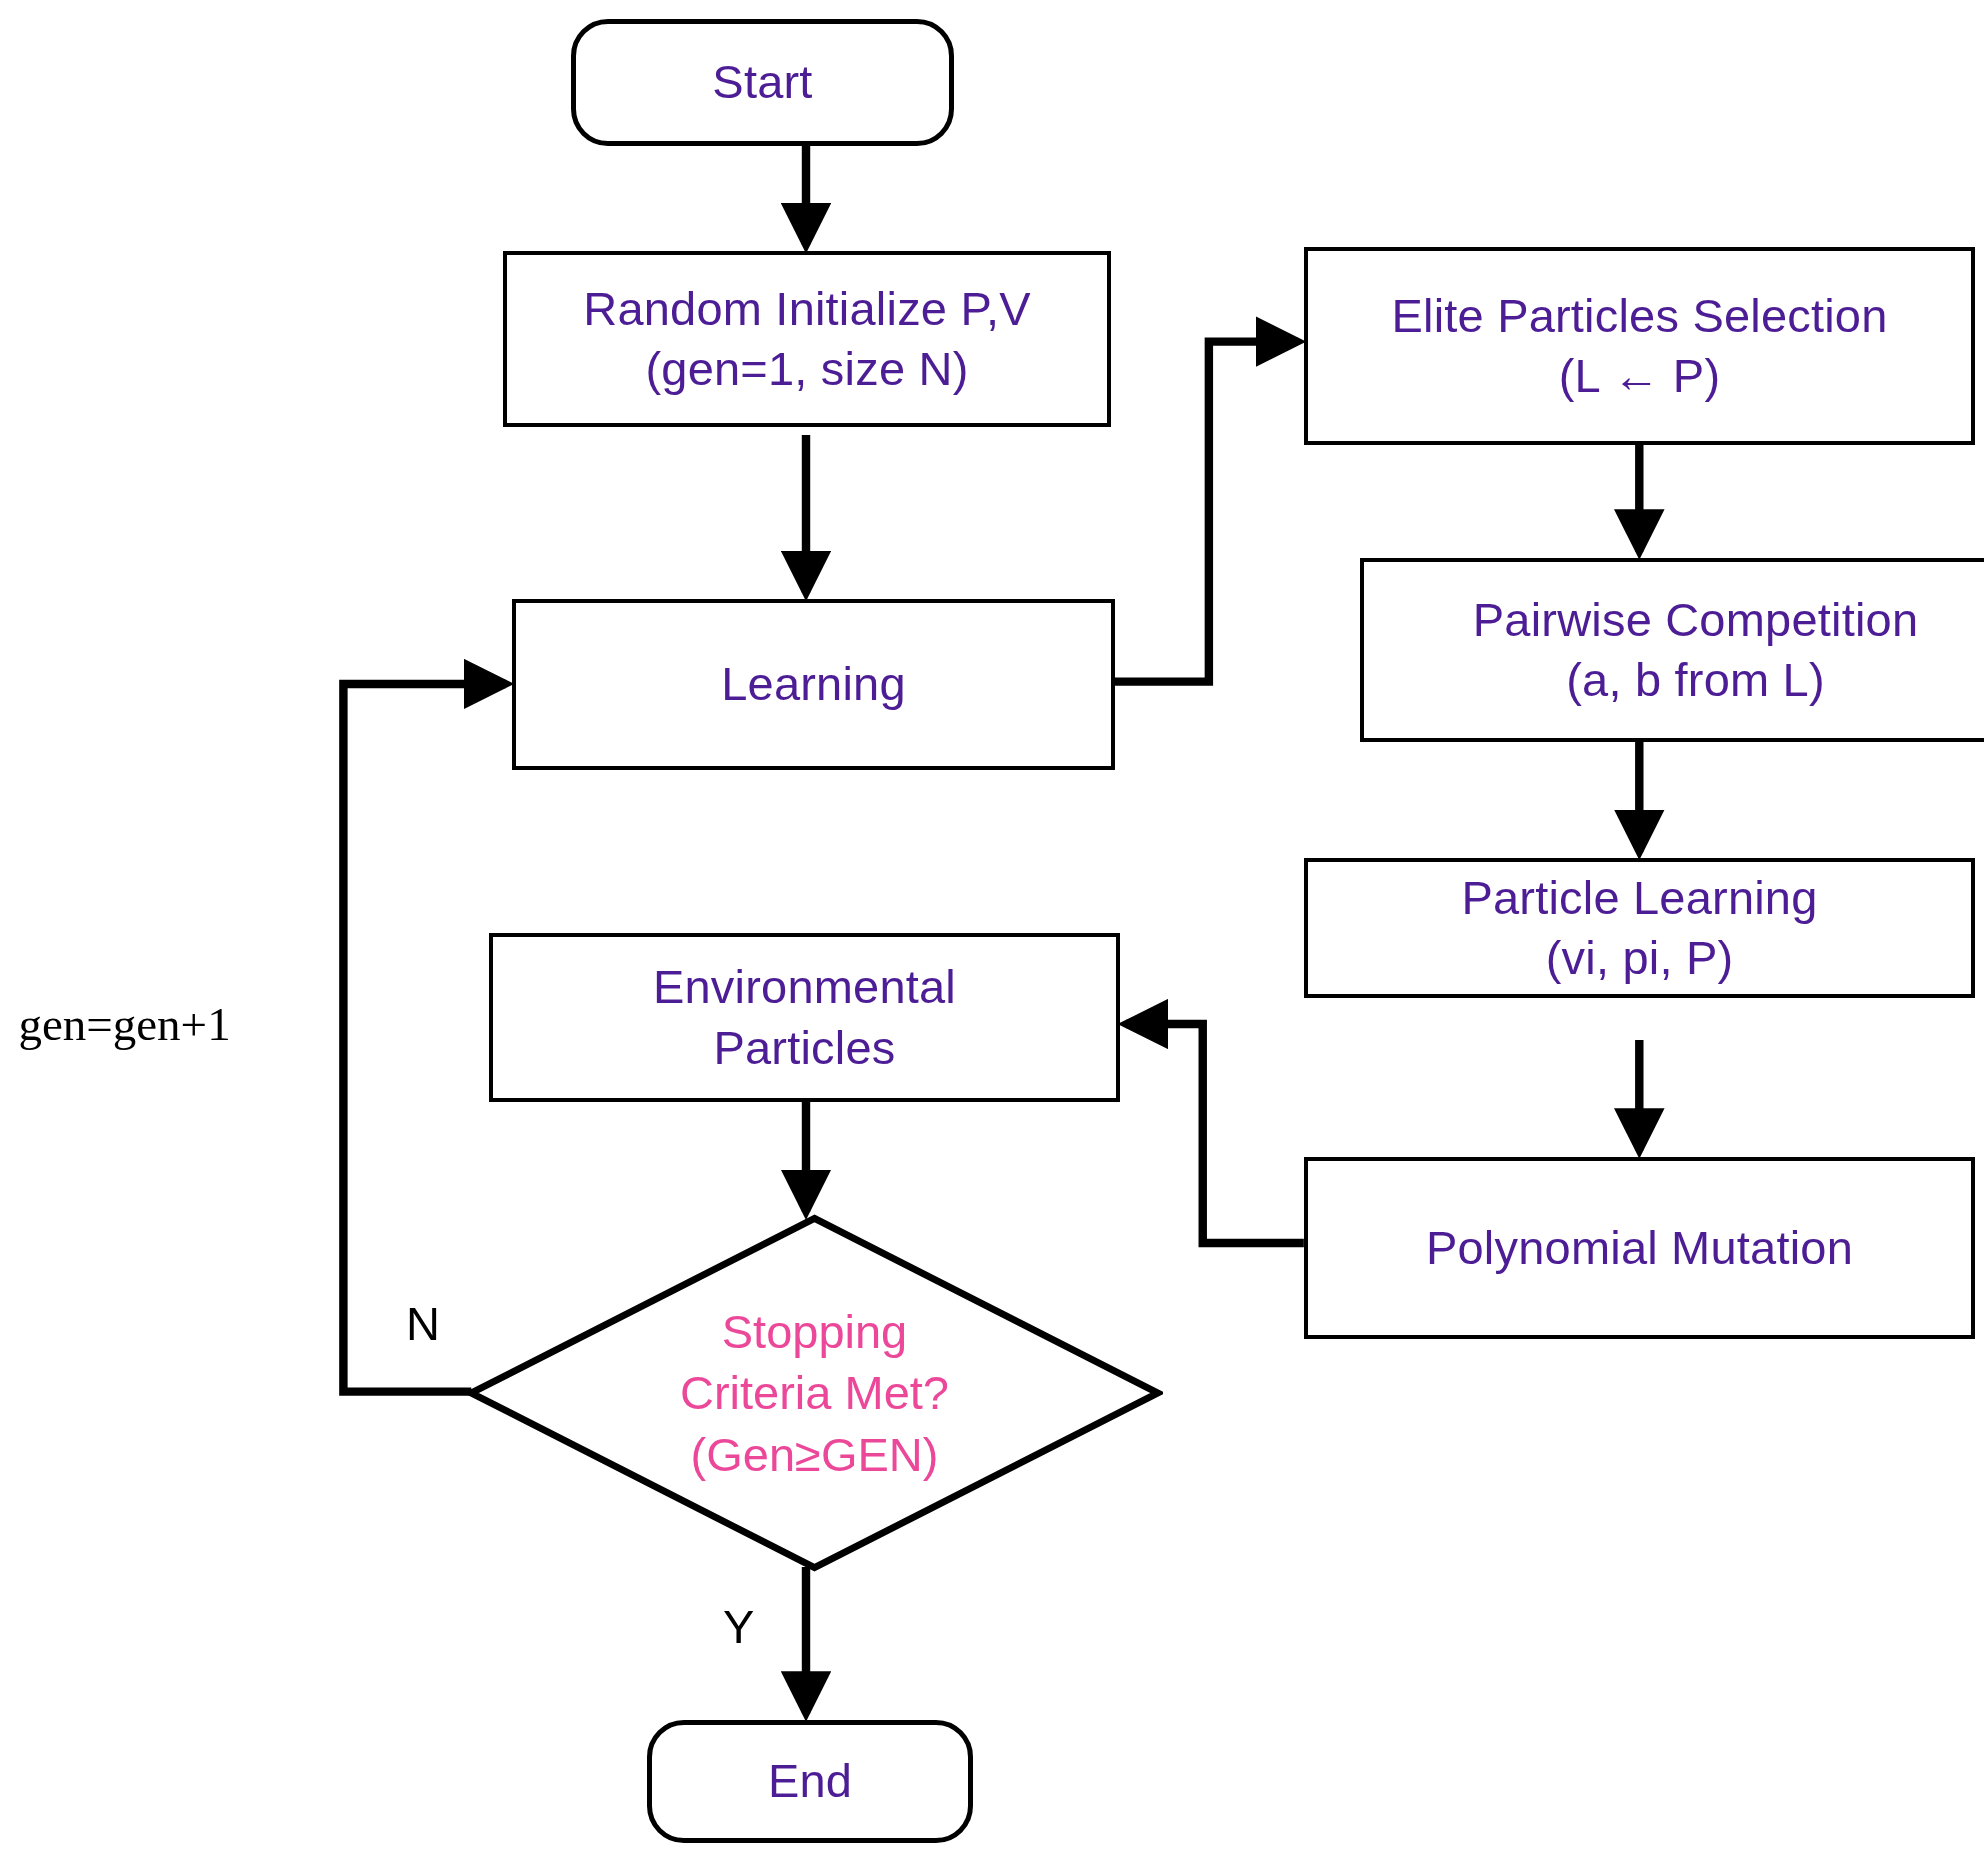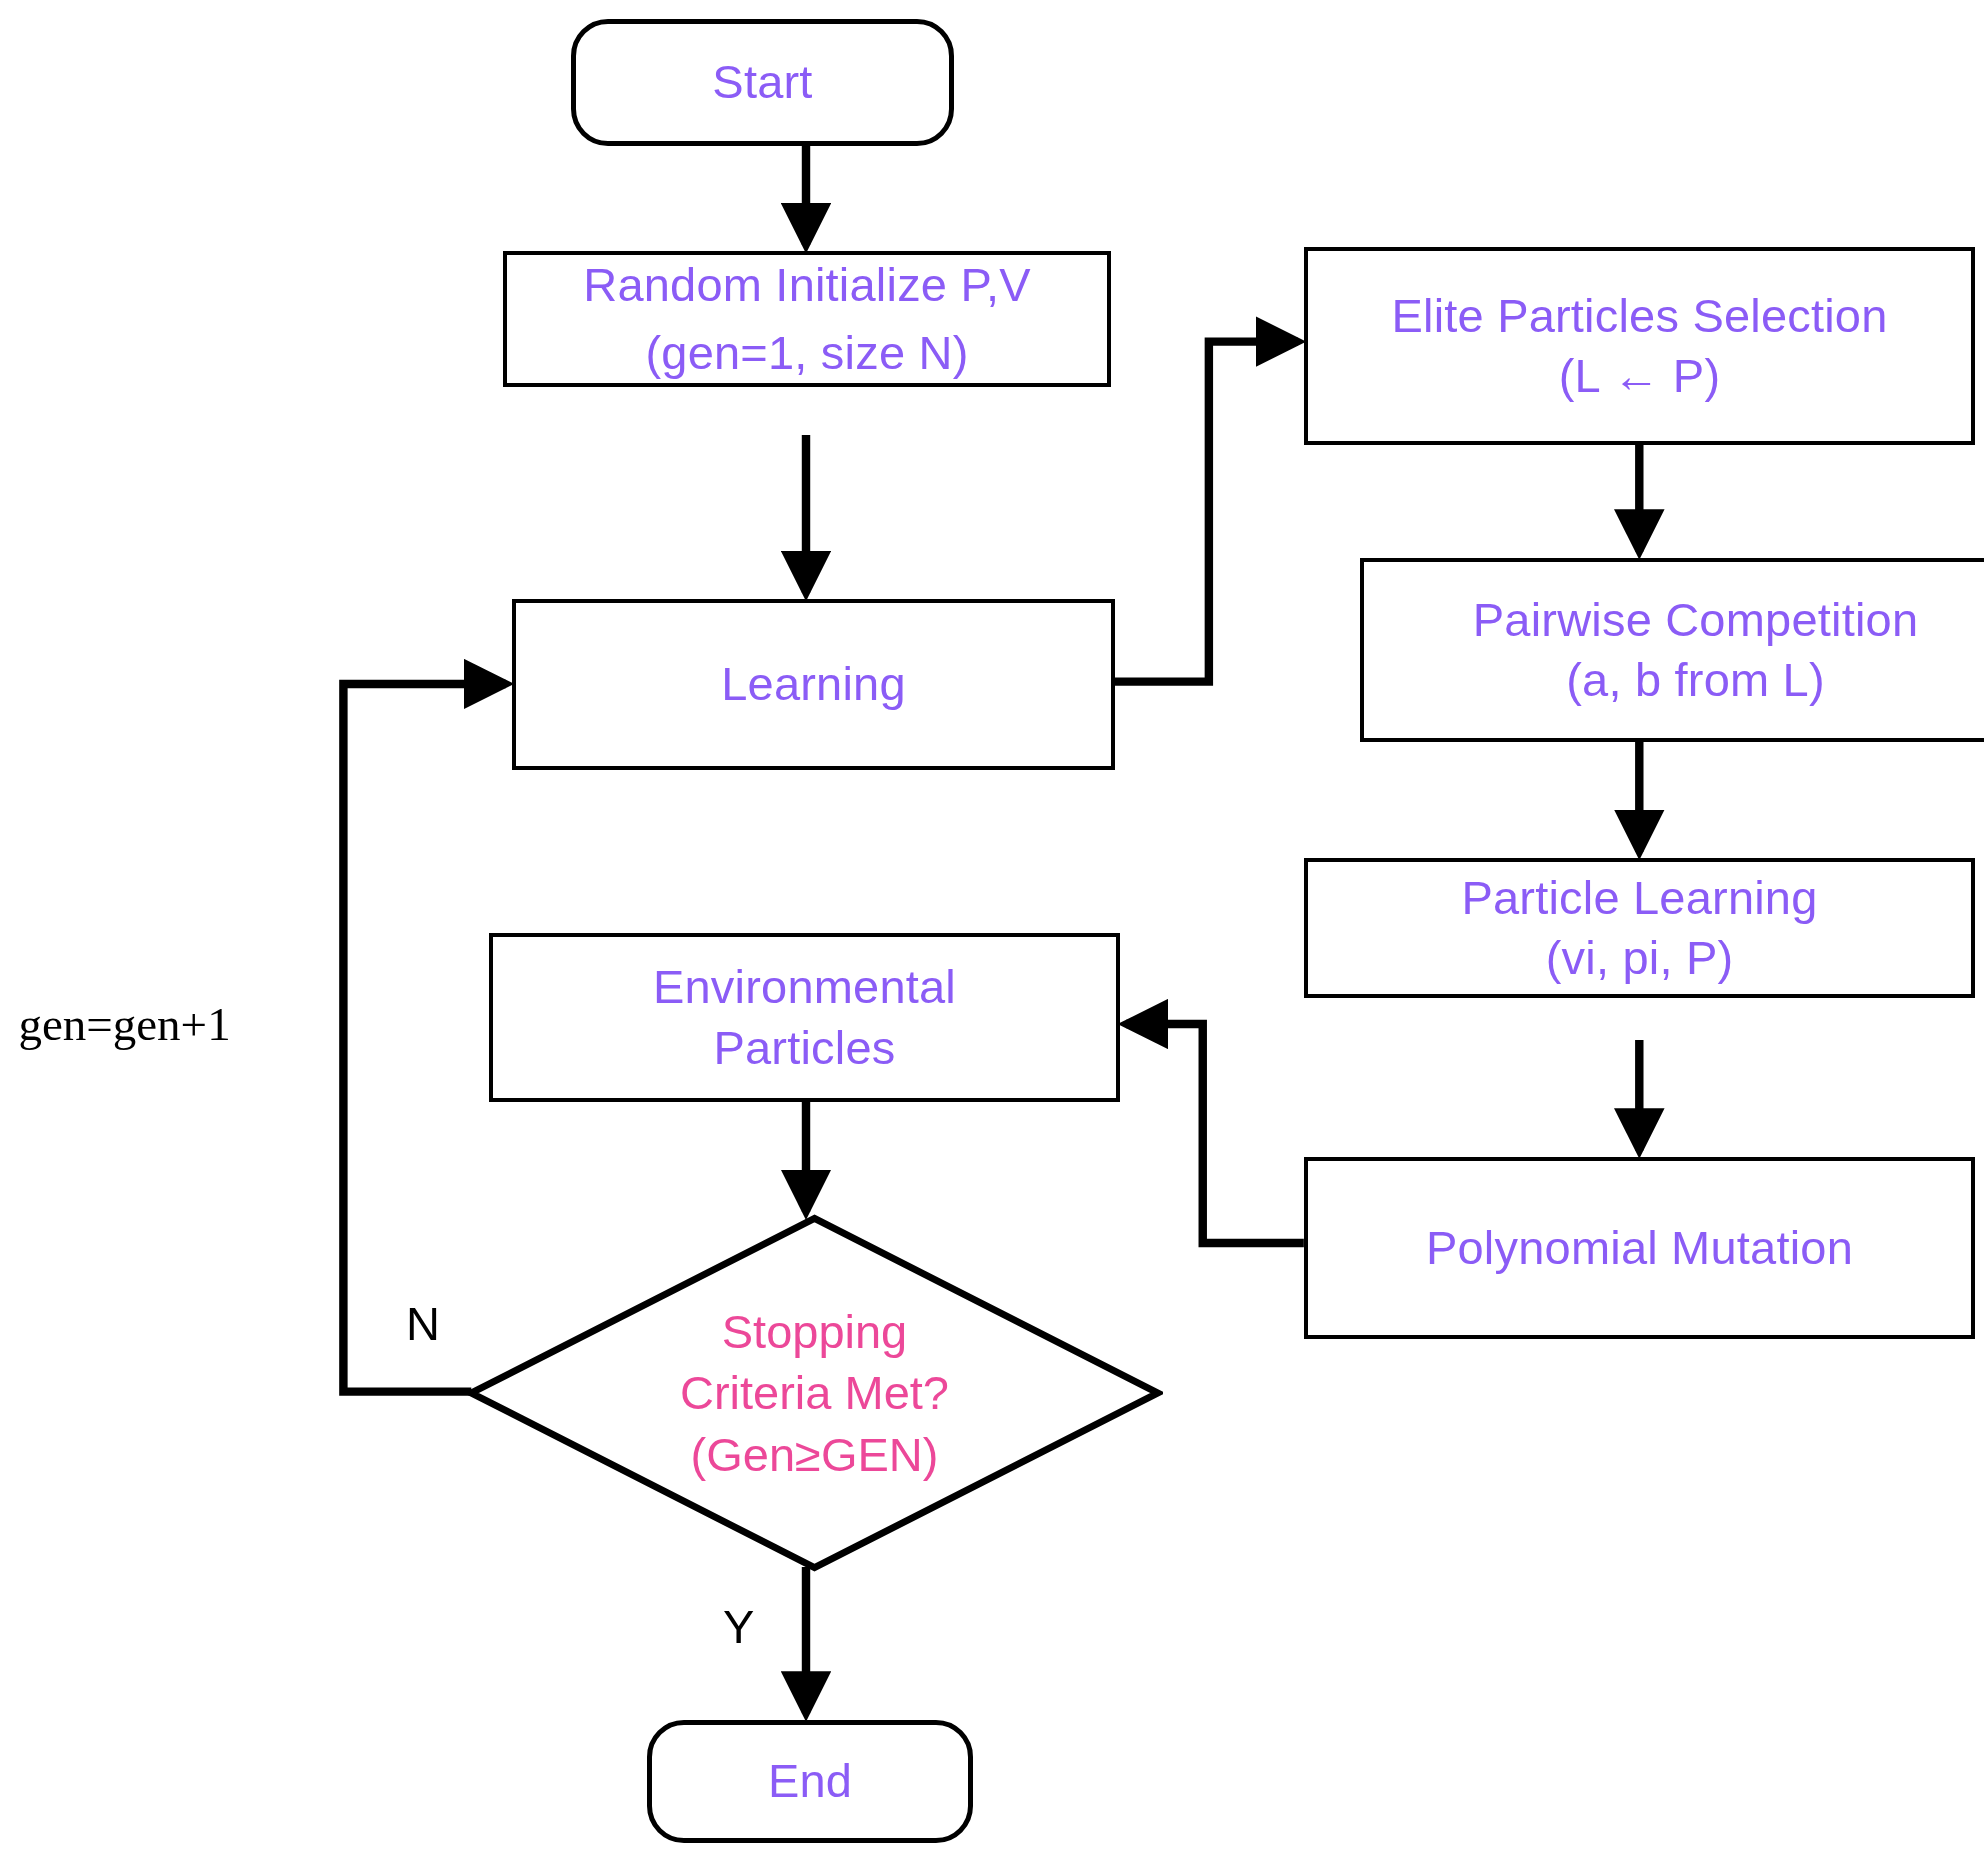--- a/index.html
+++ b/index.html
@@ -26,21 +26,21 @@
   .node {
     position: absolute;
     box-sizing: border-box;
     background: #ffffff;
     border: 4.6px solid #000000;
     display: flex;
     flex-direction: column;
     align-items: center;
     justify-content: center;
     text-align: center;
-    color: #8b5cf6;
+    color: #4c1d95;
     font-size: 47px;
     line-height: 1.28;
     letter-spacing: 0.2px;
   }
   .node.terminal {
     border-radius: 37px;
     border-width: 5.4px;
   }
   .node .line2 {
     display: block;
@@ -106,21 +106,21 @@
 
     <path d="M 615 1817 L 448 1817 L 448 893 L 660 893" stroke="#000000" stroke-width="11" fill="none" marker-end="url(#arrow)"></path>
 
     <path d="M 1052 2046 L 1052 2237" stroke="#000000" stroke-width="11" fill="none" marker-end="url(#arrow)"></path>
   </svg>
 
   <div class="node terminal" style="left:571px; top:19px; width:383px; height:127px;">
     <span>Start</span>
   </div>
 
-  <div class="node" style="left:503px; top:251px; width:608px; height:136px;justify-content:space-between;">
+  <div class="node" style="left:503px; top:251px; width:608px; height:176px;">
     <span>Random Initialize P,V</span>
     <span class="line2">(gen=1, size N)</span>
   </div>
 
   <div class="node" style="left:512px; top:599px; width:603px; height:171px;">
     <span class="line2">Learning</span>
   </div>
 
   <div class="node" style="left:489px; top:933px; width:631px; height:169px;">
     <span>Environmental</span>

